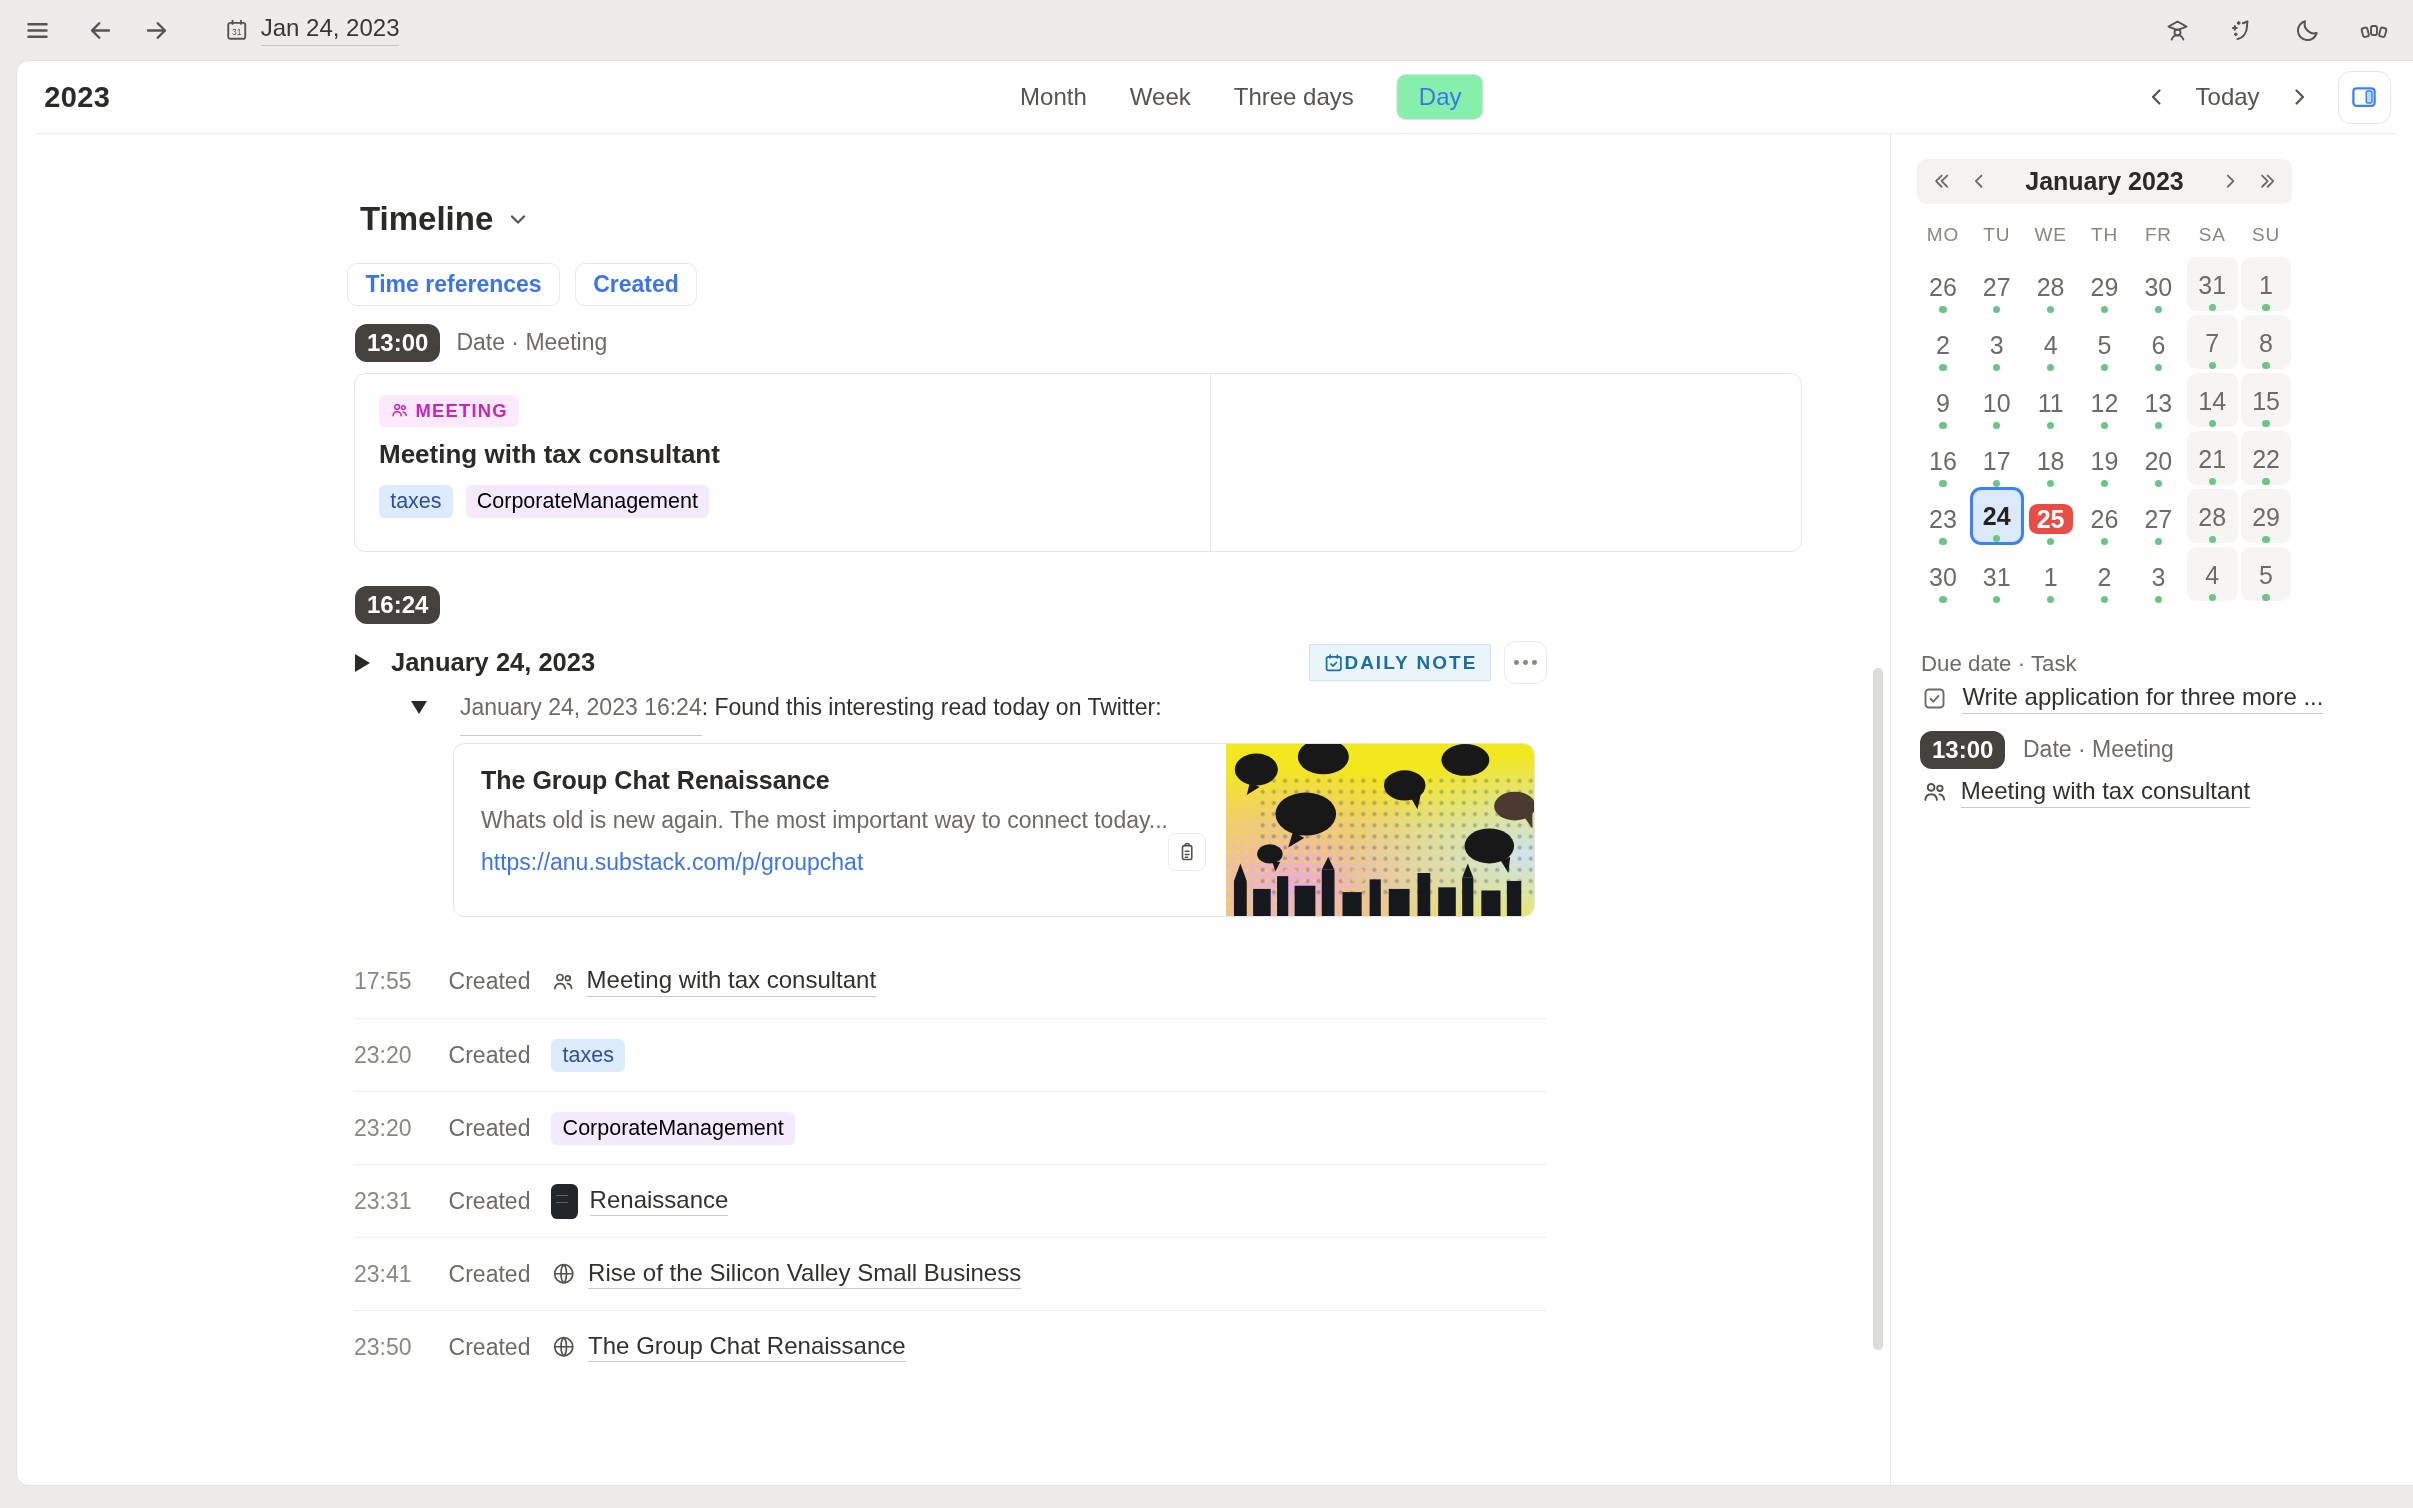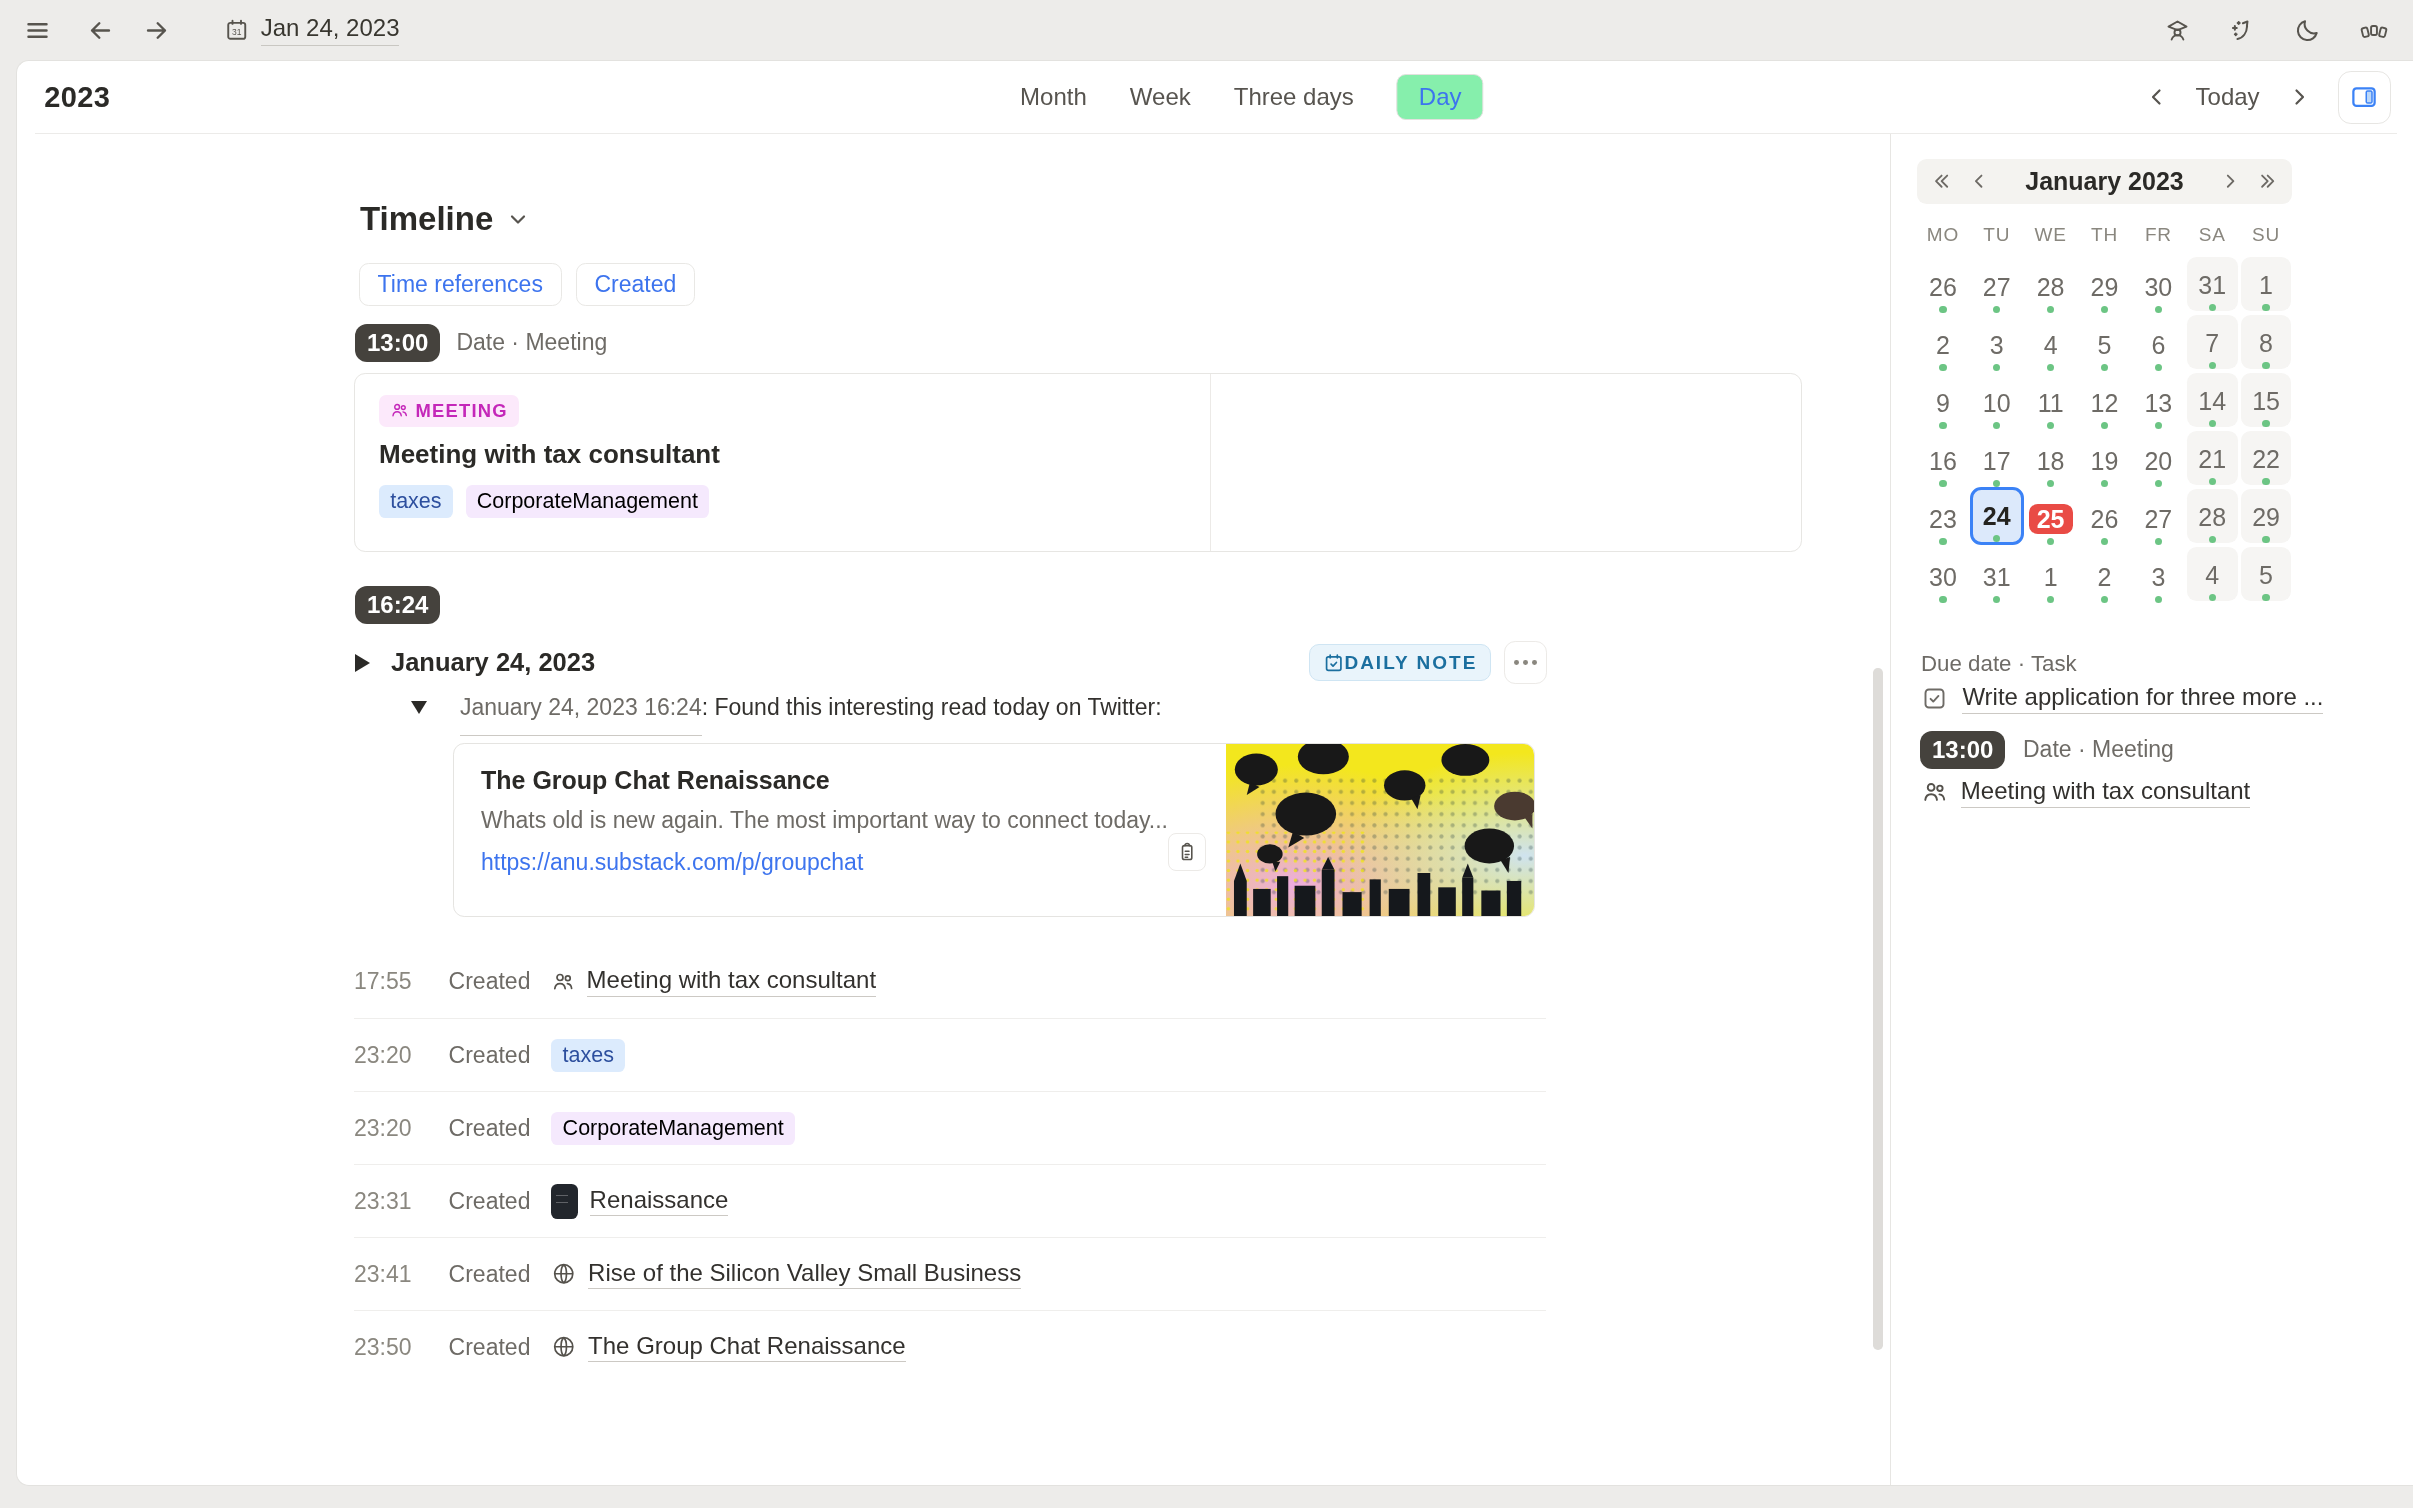--- a/index.html
+++ b/index.html
@@ -26,21 +26,21 @@
   .tab.active { color:#3d74ee; background:#86efac; border:1.6px solid #e2e1de; border-radius:9.6px; padding:8px 21px; }
   .nav-right { position:absolute; right:6.4px; display:flex; align-items:center; gap:27px; }
   .chev { color:#57544f; cursor:pointer; }
   .today-label { font-size:24px; color:#57544f; cursor:pointer; }
   .panel-toggle { width:53px; height:53px; border:1.6px solid #e7e6e3; border-radius:12.8px; background:#fff;
                   display:flex; align-items:center; justify-content:center; cursor:pointer; }
 
   
   .tl-head { position:absolute; left:343px; top:139px; display:flex; align-items:center; gap:12.8px; }
   .tl-head .t { font-size:33px; font-weight:bold; color:#2b2a27; }
-  .filters { position:absolute; left:342px; top:202px; display:flex; gap:14.4px; }
+  .filters { position:absolute; left:330px; top:202px; display:flex; gap:14.4px;font-weight:bold; }
   .chip { font-size:23px; color:#3d74ee; background:#fff; border:1.6px solid #e9e8e5; border-radius:9.6px;
           padding:7.2px 17.6px; cursor:pointer; }
   .time-row { position:absolute; display:flex; align-items:center; gap:16px; }
   .time-badge { background:#45423d; color:#fff; font-weight:bold; font-size:24px; border-radius:12px; padding:4.8px 12px; }
   .type-label { font-size:23px; color:#6e6b66; }
 
   .event-card { position:absolute; left:337px; top:312px; width:1448px; height:179px; background:#fff;
                 border:0.8px solid #e7e6e3; border-radius:11.2px; }
   .event-card .vdiv { position:absolute; left:855px; top:0; bottom:0; border-left:0.8px solid #eceae7; }
   .ecard-inner { position:absolute; left:24px; top:21px; }
@@ -51,21 +51,21 @@
   .tag { font-size:21.5px; font-weight:500; border-radius:6.4px; padding:4px 11.2px; }
   .tag.blue { background:#dcebfd; color:#2d4f9e; }
   .tag.purple { background:#f5e9fd; color:#000000; }
 
   .daily-row { position:absolute; left:338px; top:575px; width:1192px; height:53px; display:flex; align-items:center; gap:21px; }
   .tri-right { width:0; height:0; border-left:15px solid #2b2a27; border-top:9.6px solid transparent; border-bottom:9.6px solid transparent; }
   .tri-down { width:0; height:0; border-top:13.6px solid #2b2a27; border-left:8.8px solid transparent; border-right:8.8px solid transparent; }
   .daily-title { font-size:25.5px; font-weight:bold; color:#2b2a27; }
   .daily-badges { margin-left:auto; display:flex; align-items:center; gap:12.8px; }
   .dn-badge { display:inline-flex; align-items:center; background:#e9f4fb; border:1.6px solid #cfe5f3;
-              color:#1b6f9f; font-size:19px; font-weight:bold; letter-spacing:2px; border-radius:10px; padding:6.4px 12.8px; }
+              color:#1b6f9f; font-size:19px; font-weight:bold; letter-spacing:2px; border-radius:1px; padding:6.4px 12.8px; }
   .more-btn { width:43px; height:43px; background:#fff; border:1.6px solid #eceae7; border-radius:11.2px;
               display:flex; align-items:center; justify-content:center; gap:4px; cursor:pointer; }
   .more-btn i { width:4.8px; height:4.8px; border-radius:50%; background:#8a877f; }
 
   .bullet-row { position:absolute; left:394px; top:633px; display:flex; align-items:center; gap:19px; font-size:23px; }
   .ulink { color:#6e6b66; border-bottom:1.6px solid #ccc9c4; padding-bottom:15px; cursor:pointer;margin-left:14px; }
   .bullet-rest { color:#33312e; }
 
   .link-card { position:absolute; left:436px; top:682px; width:1082px; height:174px; background:#fff;
                border:0.8px solid #e5e4e1; border-radius:11.2px; }

